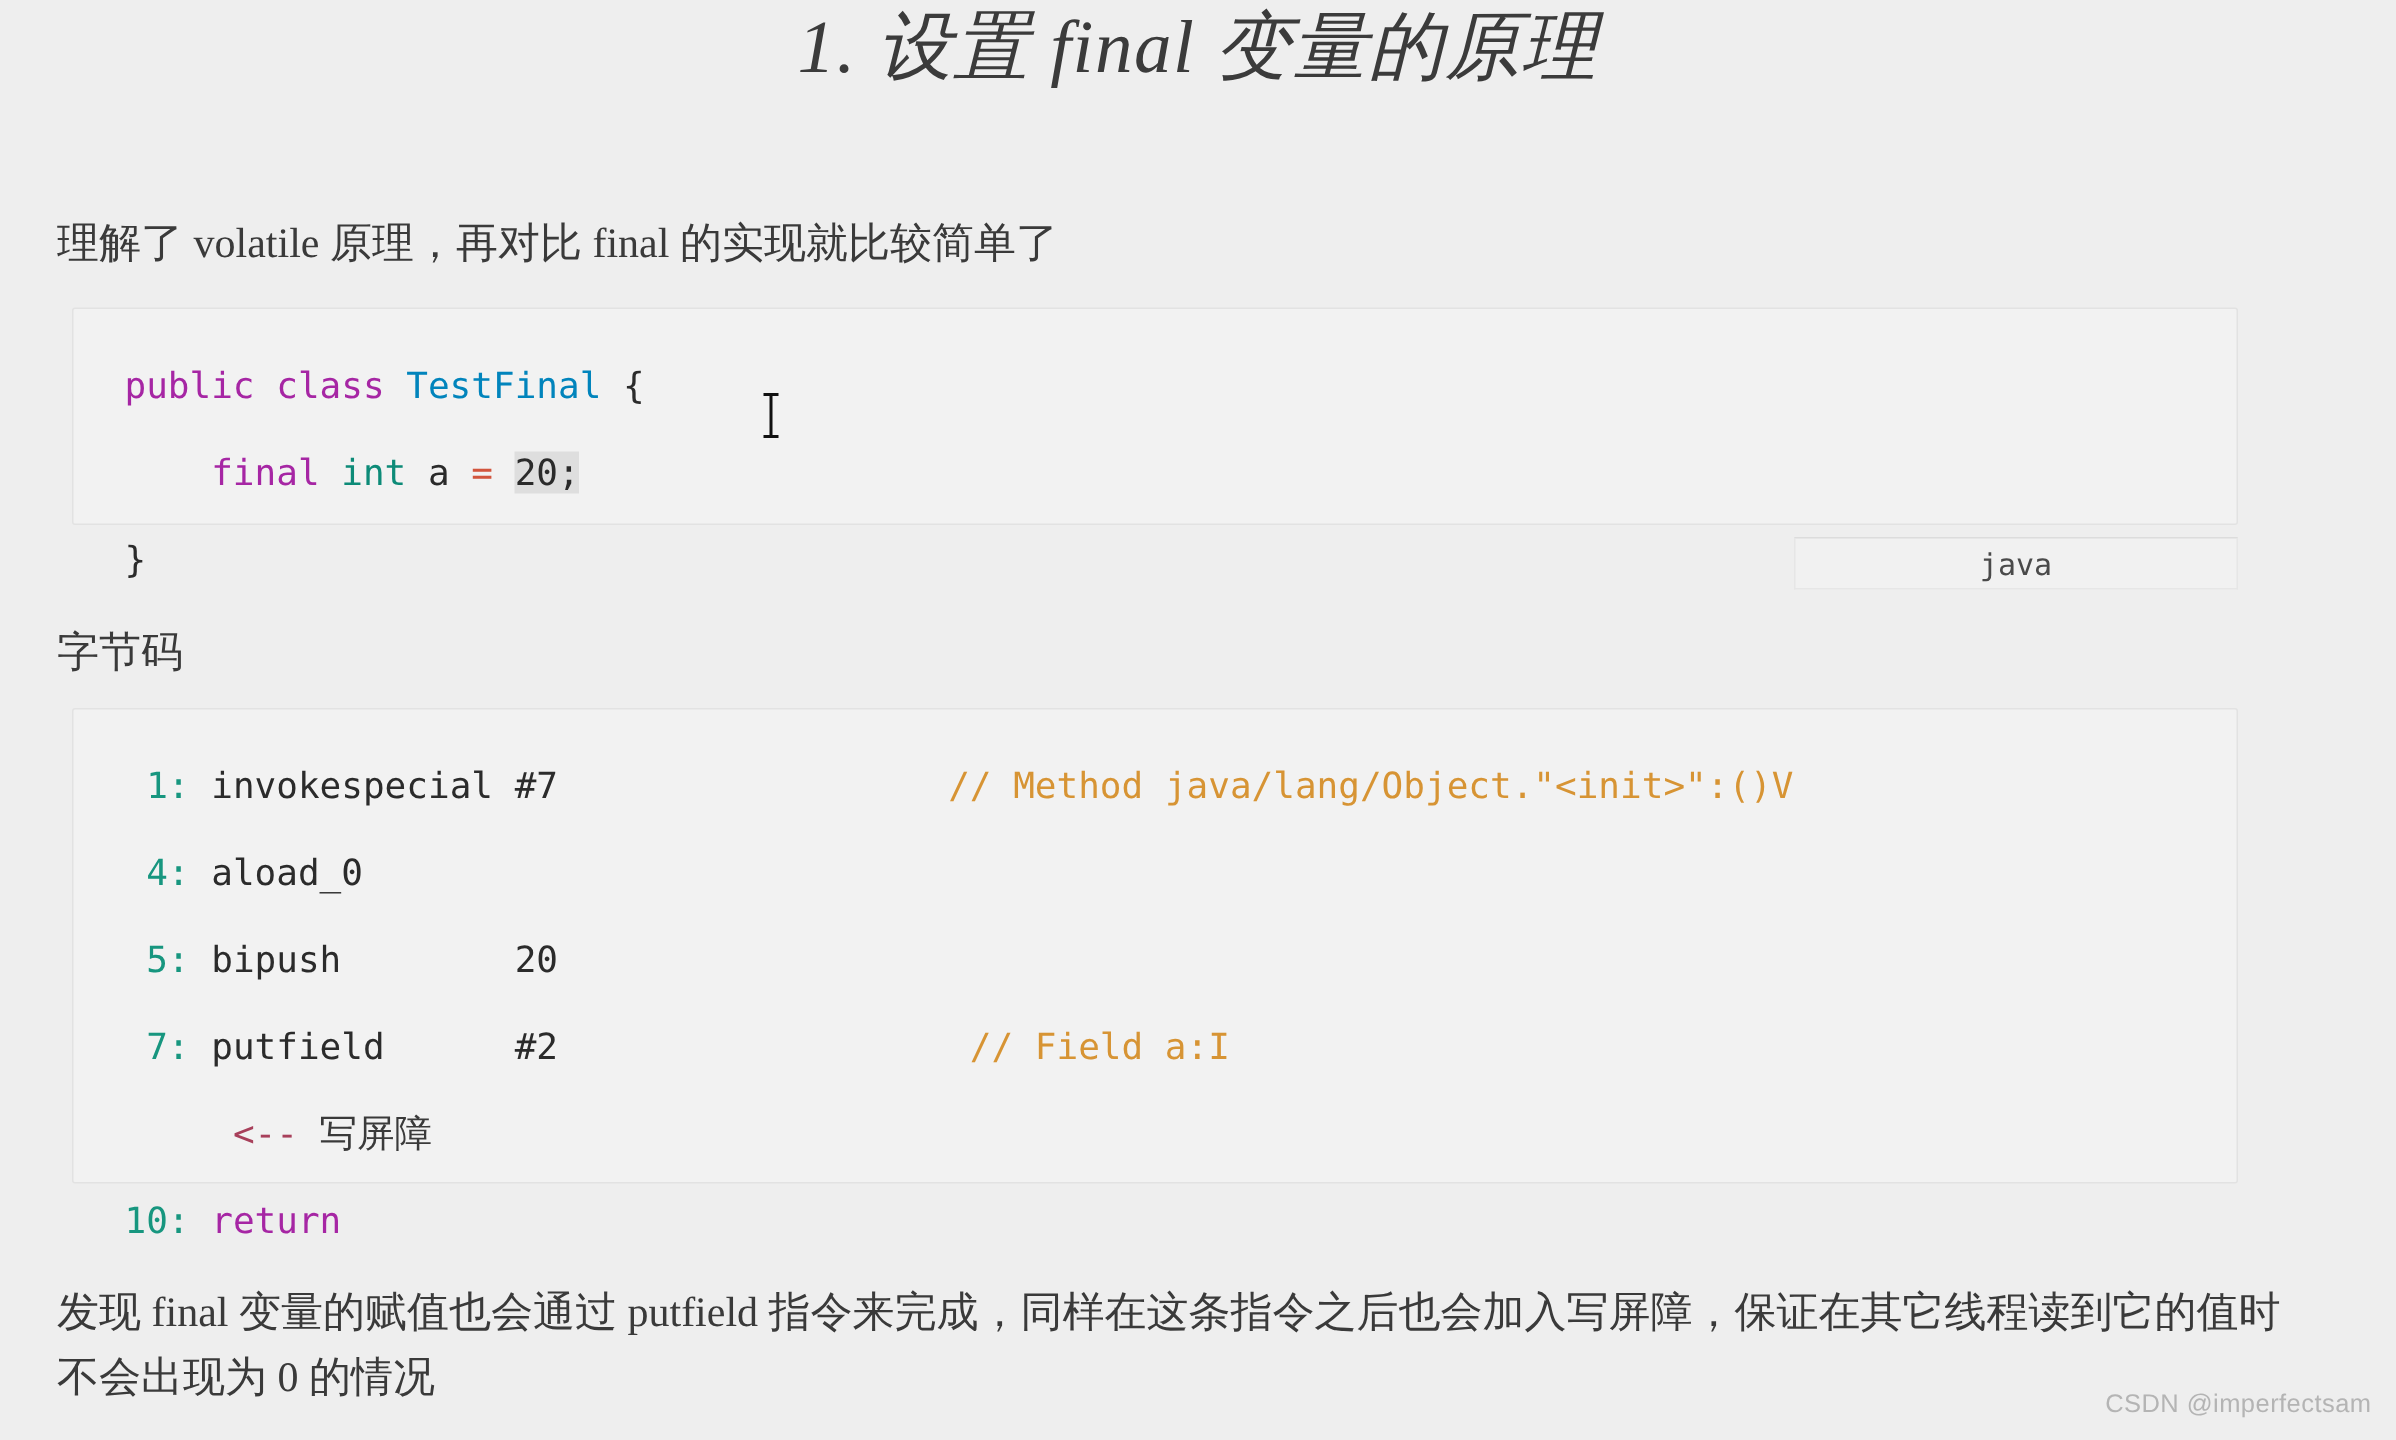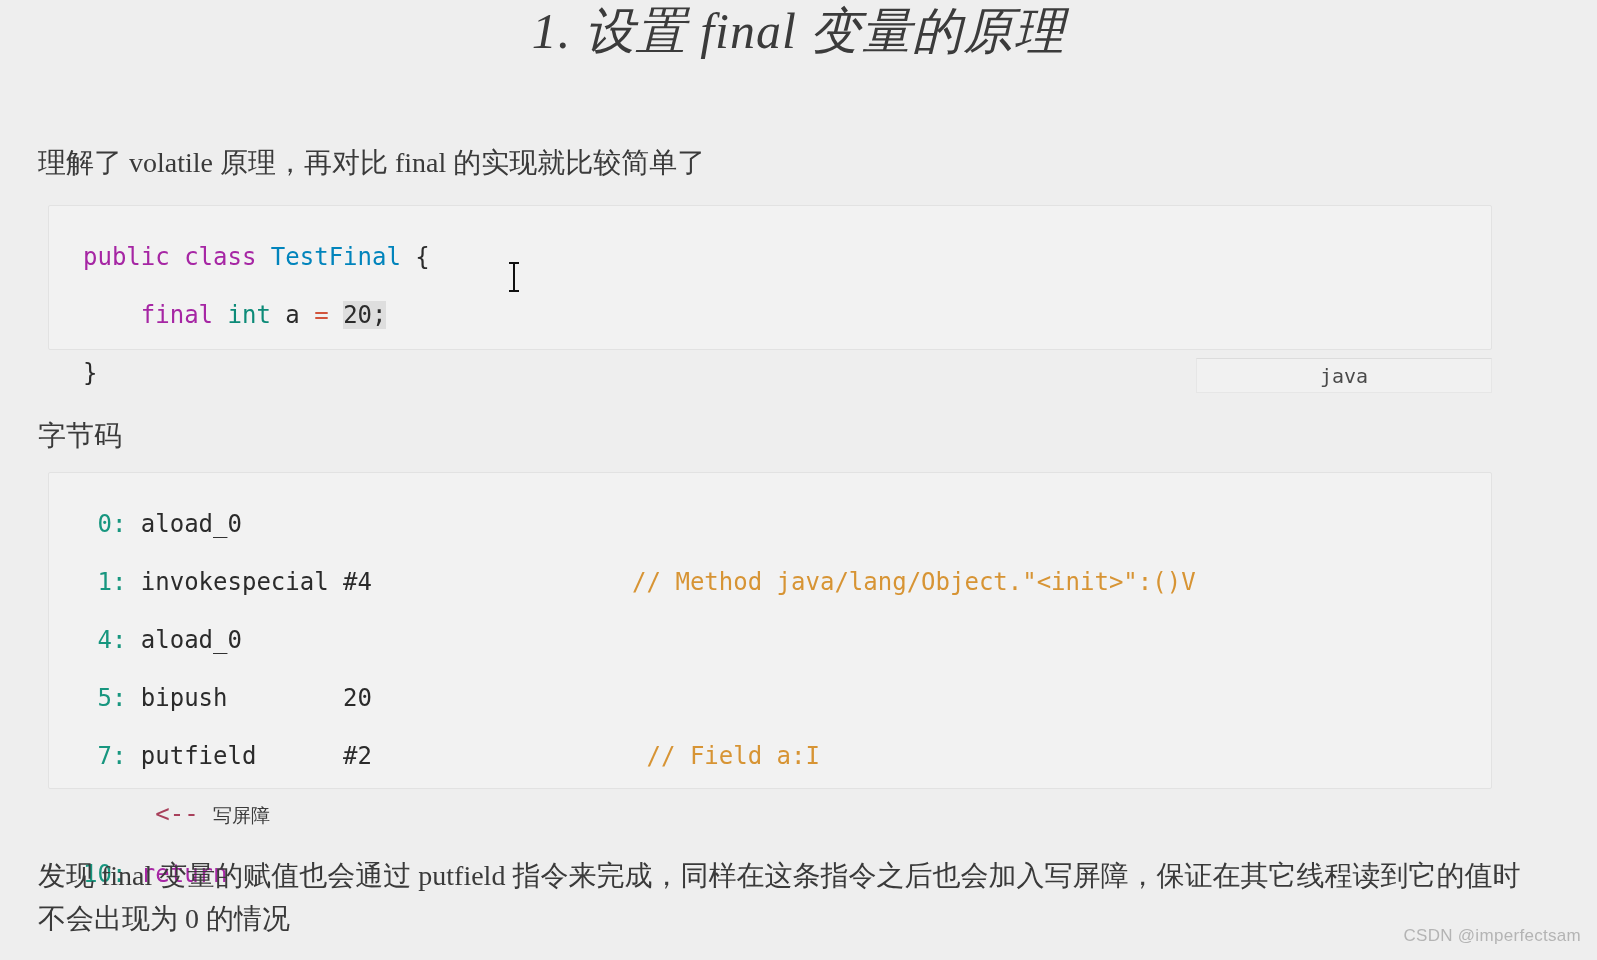--- a/index.html
+++ b/index.html
@@ -103,21 +103,21 @@
   .tok-plain   { color: #2b2b2b; }
   .tok-op      { color: #d2553d; }
   .tok-num     { color: #2b2b2b; }
   .tok-sel     { background: #dedede; color: #2b2b2b; }
   .tok-lineno  { color: #17967f; }
   .tok-comment { color: #d79434; }
   .tok-arrow   { color: #a8405b; }
   .tok-cn {
     color: #3a3a3a;
     font-family: Liberation Sans, sans-serif;
-    font-size: 19px;
+    font-size: 25px;
   }
   .tok-ret     { color: #a626a4; }
 
   
   .lang-badge {
     position: absolute;
     left: 1196px;
     top: 358px;
     width: 296px;
     height: 35px;
@@ -174,22 +174,21 @@
   </div>
 
   <div class="lang-badge">
     <span class="lang-badge-text">java</span>
   </div>
 
   <p class="para para-bytecode">字节码</p>
 
   <div class="code-block code-block-2">
     <div class="code-lines">
-        <div class="code-line"><span class="tok-lineno"> 0:</span><span class="tok-plain"> aload_0</span></div>
-        <div class="code-line"><span class="tok-lineno"> 1:</span><span class="tok-plain"> invokespecial #4                  </span><span class="tok-comment">// Method java/lang/Object."&lt;init&gt;":()V</span></div>
+        <div class="code-line"><span class="tok-lineno"> 1:</span><span class="tok-plain"> invokespecial #7                  </span><span class="tok-comment">// Method java/lang/Object."&lt;init&gt;":()V</span></div>
         <div class="code-line"><span class="tok-lineno"> 4:</span><span class="tok-plain"> aload_0</span></div>
         <div class="code-line"><span class="tok-lineno"> 5:</span><span class="tok-plain"> bipush        </span><span class="tok-num">20</span></div>
         <div class="code-line"><span class="tok-lineno"> 7:</span><span class="tok-plain"> putfield      #2                   </span><span class="tok-comment">// Field a:I</span></div>
         <div class="code-line"><span class="tok-plain">     </span><span class="tok-arrow">&lt;--</span><span class="tok-plain"> </span><span class="tok-cn">写屏障</span></div>
         <div class="code-line"><span class="tok-lineno">10:</span><span class="tok-plain"> </span><span class="tok-ret">return</span></div>
       </div>
   </div>
 
   <p class="para para-conclusion">发现 final 变量的赋值也会通过 putfield 指令来完成，同样在这条指令之后也会加入写屏障，保证在其它线程读到它的值时不会出现为 0 的情况</p>
 

